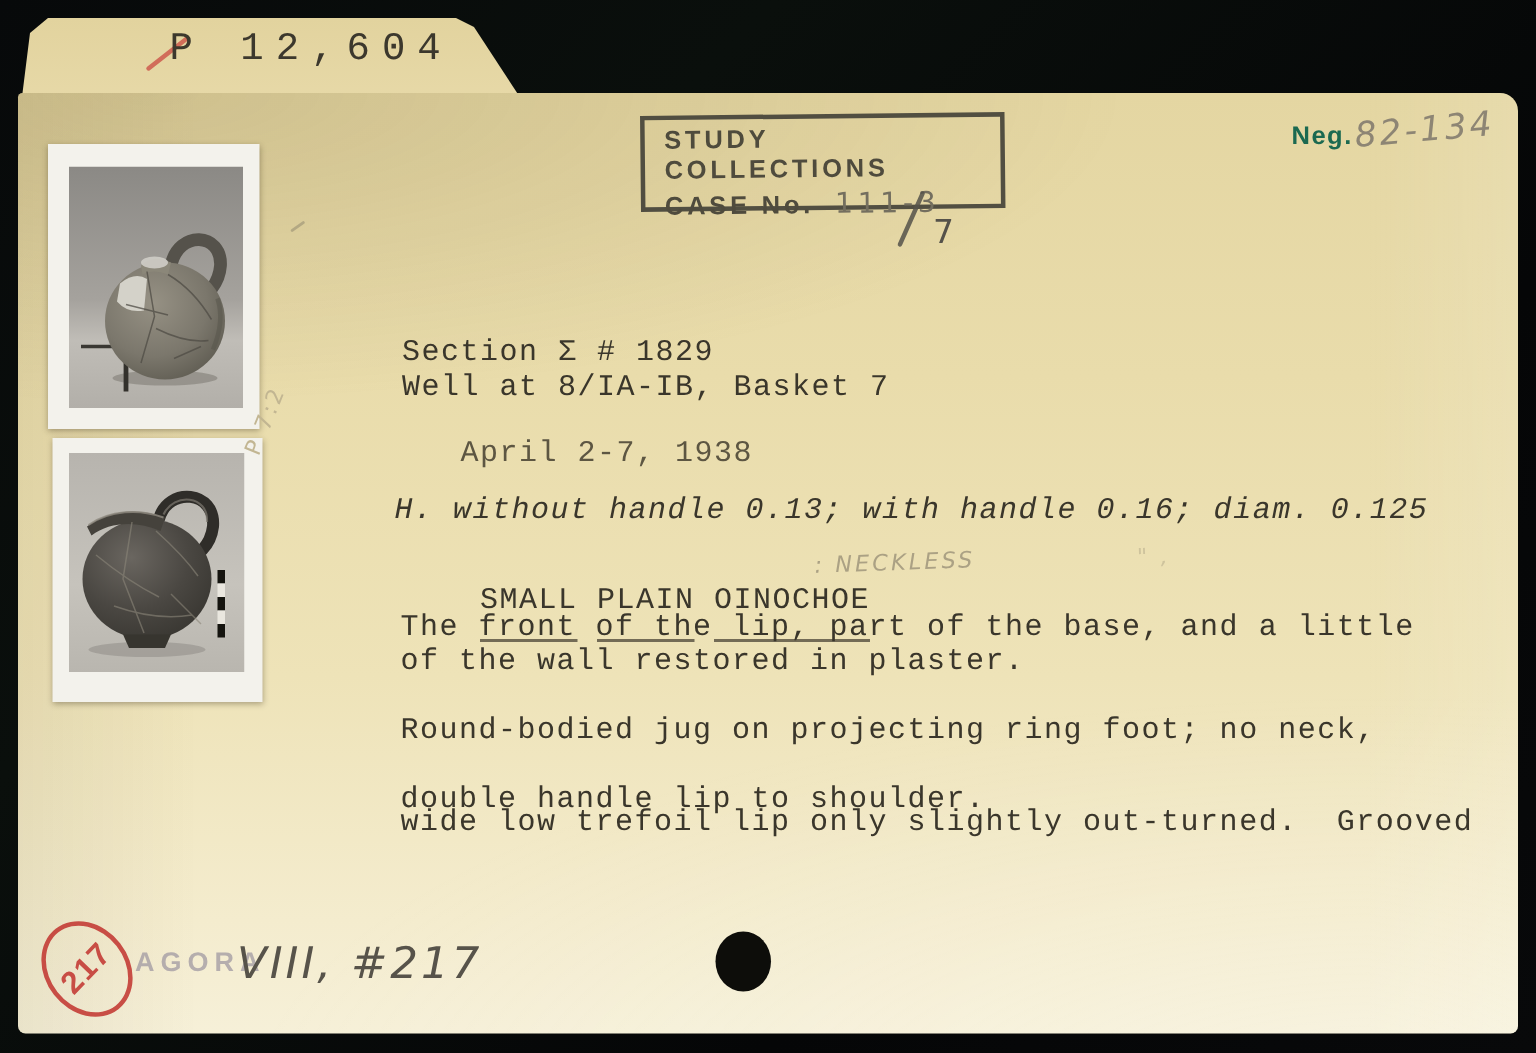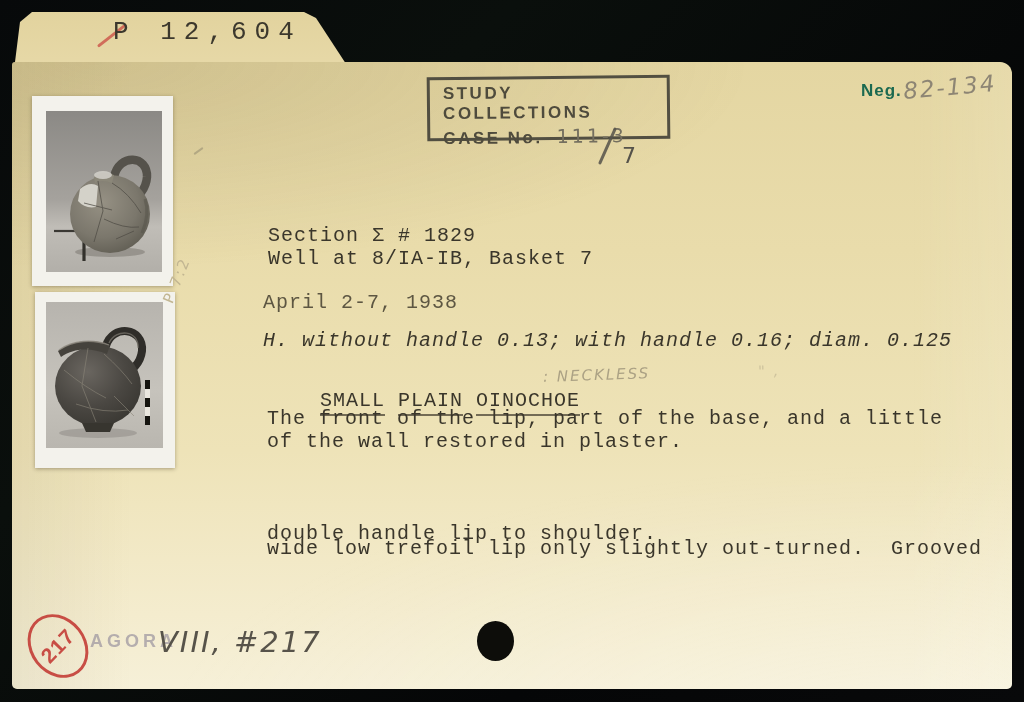--- a/index.html
+++ b/index.html
@@ -15,22 +15,22 @@
              background:linear-gradient(180deg,#e4d6a2 0%,#e9dcab 30%,#eee3b8 62%,#f4ecce 88%,#f6f0d8 100%);}
   .card-body::after{content:"";position:absolute;inset:0;border-radius:inherit;pointer-events:none;
              background:radial-gradient(120% 60% at 8% 0%,rgba(95,78,36,.16),rgba(0,0,0,0) 55%),
                         radial-gradient(140% 80% at 92% 108%,rgba(255,255,250,.22),rgba(0,0,0,0) 55%),
                         linear-gradient(90deg,rgba(80,65,30,.07),rgba(0,0,0,0) 12%,rgba(0,0,0,0) 90%,rgba(255,255,245,.12));}
   .layer{position:absolute;z-index:3;}
   
   .typed{font-family:"Liberation Mono","DejaVu Sans Mono",monospace;color:#3a362b;
          font-size:20px;letter-spacing:1px;white-space:pre;}
   .tab-label{font-size:26px;letter-spacing:8px;color:#3c382d;}
-  .faded{color:#4a4434;opacity:.88;}
-  .title-line span.w{border-bottom:2px solid rgba(62,57,44,.7);padding-bottom:2px;margin-right:13px;}
+  .faded{color:#4a4434;opacity:.88;margin-left:44px;}
+  .title-line span.w{border-bottom:2px solid rgba(62,57,44,.7);padding-bottom:14px;margin-right:13px;}
   .hand{font-family:"DejaVu Sans",sans-serif;color:#8d8574;}
   
   .stamp-box{border:3px solid #46443a;width:224px;height:54px;transform:rotate(-.6deg);
              padding:4px 0 0 13px;color:#434035;opacity:.92;}
   .stamp-box .l1{font-size:17px;font-weight:bold;letter-spacing:2.5px;}
   .stamp-box .l2{font-size:17px;font-weight:bold;letter-spacing:2.5px;margin-top:2px;}
   .stamp-box .case-val{font-family:"DejaVu Sans",sans-serif;font-weight:normal;font-size:19px;
              color:#6b675a;letter-spacing:3px;margin-left:14px;}
   .slash-mark{position:absolute;width:3px;height:40px;background:#55524a;transform:rotate(24deg);border-radius:2px;opacity:.85;}
   .neg-label{font-weight:bold;font-size:17px;color:#1b6950;letter-spacing:1px;}
@@ -158,20 +158,21 @@
 
   <div class="layer typed title-line" style="left:268px;top:366px;">
     <span class="w">SMALL</span><span class="w">PLAIN</span><span class="w">OINOCHOE</span>
   </div>
   <div class="layer hand note-hand" style="left:543px;top:366px;">: NECKLESS</div>
   <div class="layer hand note-hand faint" style="left:758px;top:362px;">" ,</div>
 
   <div class="layer typed" style="left:267px;top:407px;">The front of the lip, part of the base, and a little</div>
   <div class="layer typed" style="left:267px;top:430px;">of the wall restored in plaster.</div>
 
+  <div class="layer typed" style="left:267px;top:476px;">Round-bodied jug on projecting ring foot; no neck,</div>
   <div class="layer typed" style="left:267px;top:499px;margin-top:38px;">wide low trefoil lip only slightly out-turned.  Grooved</div>
   <div class="layer typed" style="left:267px;top:522px;">double handle lip to shoulder.</div>
 
 
   <div class="red-circle" style="left:30px;top:612px;z-index:3;">
     <span>217</span>
   </div>
   <div class="layer agora-series" style="left:90px;top:631px;">AGORA</div>
   <div class="layer hand agora-ref" style="left:158px;top:625px;">VIII, #217</div>
 

